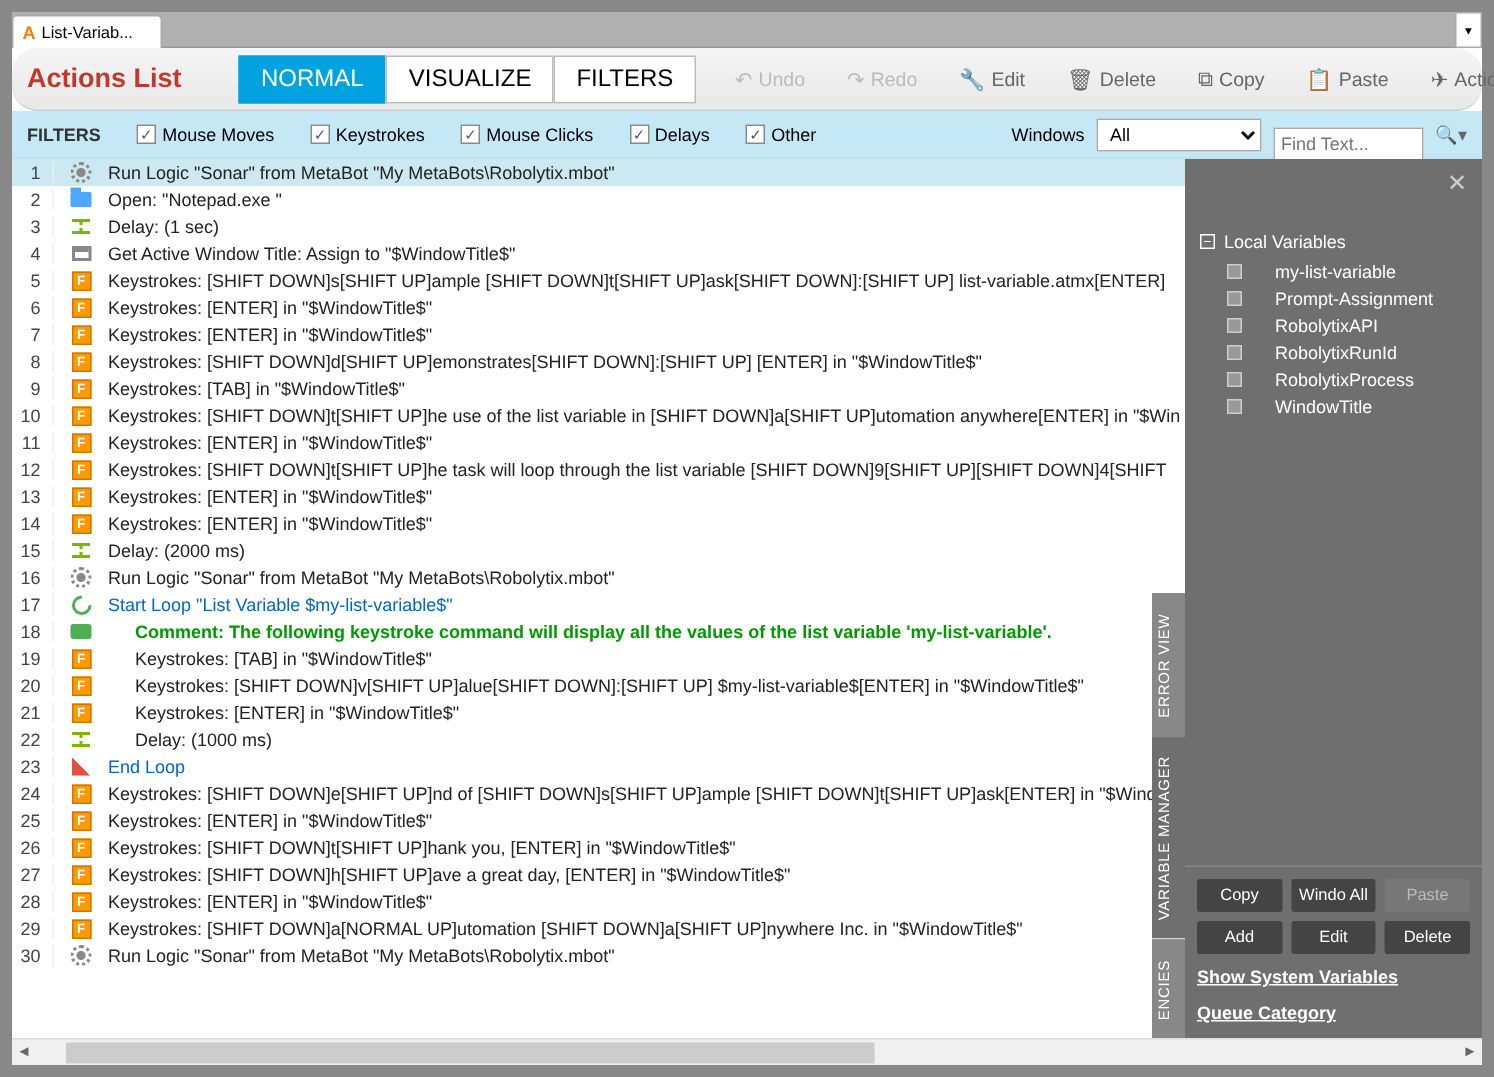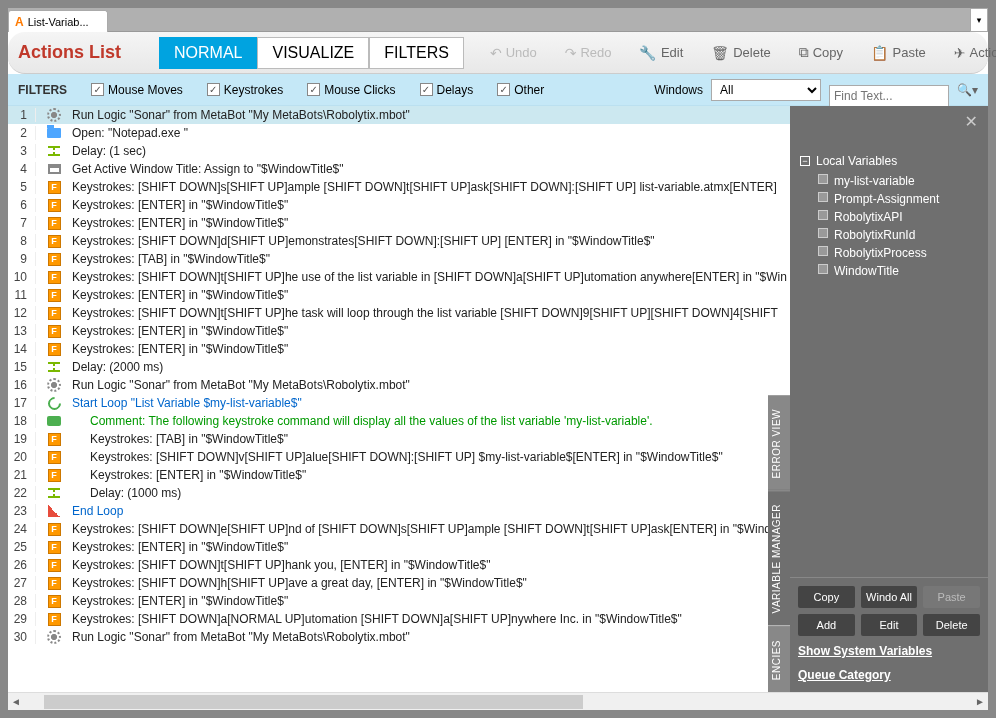--- a/index.html
+++ b/index.html
@@ -24,21 +24,21 @@
 .tool-btn.disabled { color: #bbb; }
 .tool-icon { font-size: 14px; }
 
 
 .filters-bar { height: 32px; background: #c5e8f7; display: flex; align-items: center; padding: 0 10px; gap: 24px; border-bottom: 1px solid #bbe0f0; font-size: 12px; }
 .filters-label { font-weight: bold; color: #333; }
 .filter-chk { display: flex; align-items: center; gap: 4px; cursor: pointer; }
 .chk-box { width: 13px; height: 13px; border: 1px solid #888; background: #fff; display: flex; align-items: center; justify-content: center; font-size: 10px; color: #555; }
 .filters-right { margin-left: auto; display: flex; align-items: center; gap: 8px; }
 .win-select { width: 110px; height: 22px; border: 1px solid #aaa; background: #fff; padding: 0 4px; font-size: 12px; }
-.find-box { width: 120px; height: 22px; border: 1px solid #aaa; padding: 0 4px; font-size: 12px; color: #701a75; margin-top: 12px; }
+.find-box { width: 100px; height: 22px; border: 1px solid #aaa; padding: 0 4px; font-size: 12px; color: #701a75; margin-top: 12px; }
 
 
 .body-wrap { flex: 1; display: flex; overflow: hidden; position: relative; }
 .code-area { flex: 1; overflow: auto; position: relative; background: #fff; }
 .code-scroll-h { height: 18px; background: #f0f0f0; border-top: 1px solid #ddd; display: flex; align-items: center; }
 .code-scroll-h .thumb { width: 55%; height: 14px; background: #ccc; margin-left: 20px; }
 .code-scroll-h .arrow { width: 16px; height: 16px; display: flex; align-items: center; justify-content: center; color: #666; font-size: 10px; }
 
 .line { display: flex; align-items: center; height: 18px; font-size: 12px; white-space: nowrap; }
 .line.sel { background: #cce8f0 !important; }
@@ -54,29 +54,29 @@
 .icn-delay::before{top:-2px;} .icn-delay::after{bottom:-2px;}
 .icn-window { border: 2px solid #888; width:13px; height:10px; }
 .icn-window::before { content:""; display:block; height:2px; background:#888; }
 .icn-key { background: #ff9900; width: 13px; height: 13px; border: 1px solid #cc7700; display:flex; align-items:center; justify-content:center; color:#fff; font-size:9px; font-weight:bold; }
 .icn-loop { width:13px; height:13px; border:2px solid #4caf50; border-radius:50%; border-top-color:transparent; transform:rotate(45deg); }
 .icn-comment { width:14px; height:10px; background:#4caf50; border-radius:2px; }
 .icn-loopend { width:12px; height:12px; background: linear-gradient(45deg, #e74c3c 50%, transparent 50%); }
 
 .line-text { flex: 1; color: #222; }
 .line-text.blue { color: #0066cc; }
-.line-text.green { color: #009900; }
+.line-text.green { color: #009900; font-weight: bold; }
 .indent { padding-left: 18px; display: inline-block; }
 
 
 .side-panel { width: 198px; flex: 0 0 198px; background: #6f6f6f; color: #fff; display: flex; flex-direction: column; position: relative; font-size: 12px; }
 .side-close { position: absolute; top: 6px; right: 10px; color: #ccc; font-size: 16px; cursor: pointer; }
 .vars-tree { padding: 48px 10px 10px 10px; flex: 1; }
 .tree-root { display: flex; align-items: center; gap: 6px; margin-bottom: 4px; }
-.tree-item { display: flex; align-items: flex-start; gap: 6px; padding: 2px 0 2px 18px; cursor: pointer; }
+.tree-item { display: flex; align-items: center; gap: 22px; padding: 2px 0 2px 18px; cursor: pointer; }
 .tree-exp { width: 10px; height: 10px; border: 1px solid #fff; font-size: 9px; line-height: 8px; text-align: center; }
 .tree-icon { width: 10px; height: 10px; background: #999; border: 1px solid #ccc; display: inline-block; }
 .side-btns { padding: 8px; display: flex; flex-direction: column; gap: 6px; border-top: 1px solid #888; }
 .btn-row { display: flex; gap: 6px; }
 .side-btn { flex: 1; background: #444; color: #fff; border: none; padding: 5px 4px; font-size: 11px; cursor: pointer; border-radius: 2px; text-align: center; }
 .side-btn.dis { background: #777; color: #bbb; }
 .side-link { color: #fff; text-decoration: underline; font-size: 12px; padding: 2px 0; cursor: pointer; font-weight: bold; }
 
 
 .side-tabs { position: absolute; right: 198px; top: 0; bottom: 0; width: 22px; display: flex; flex-direction: column; justify-content: flex-end; }

